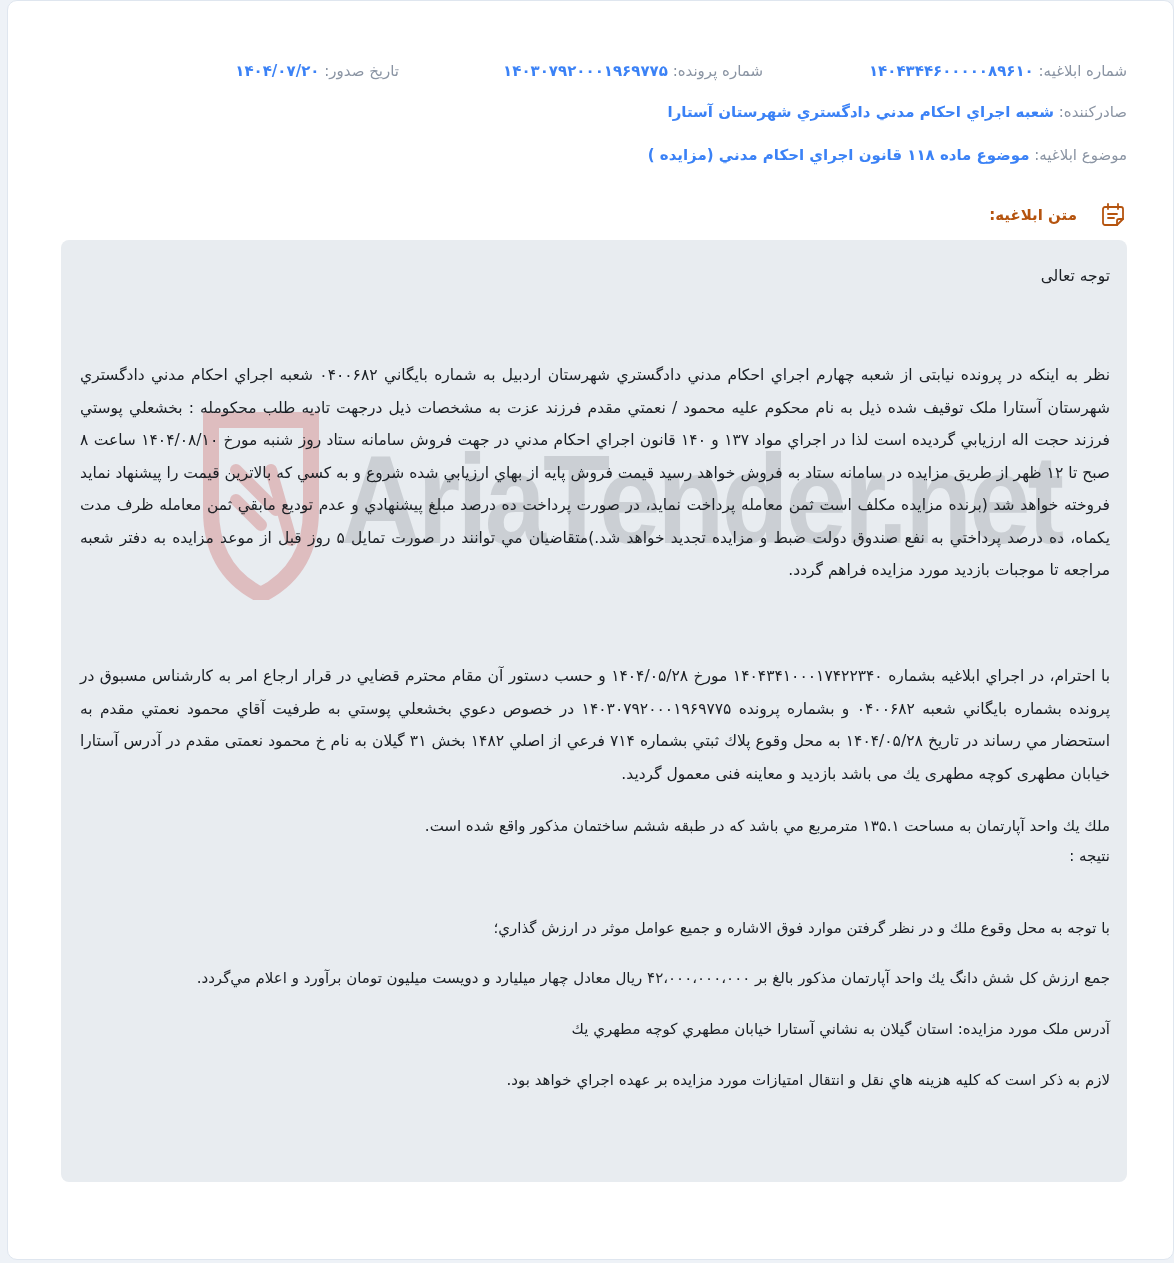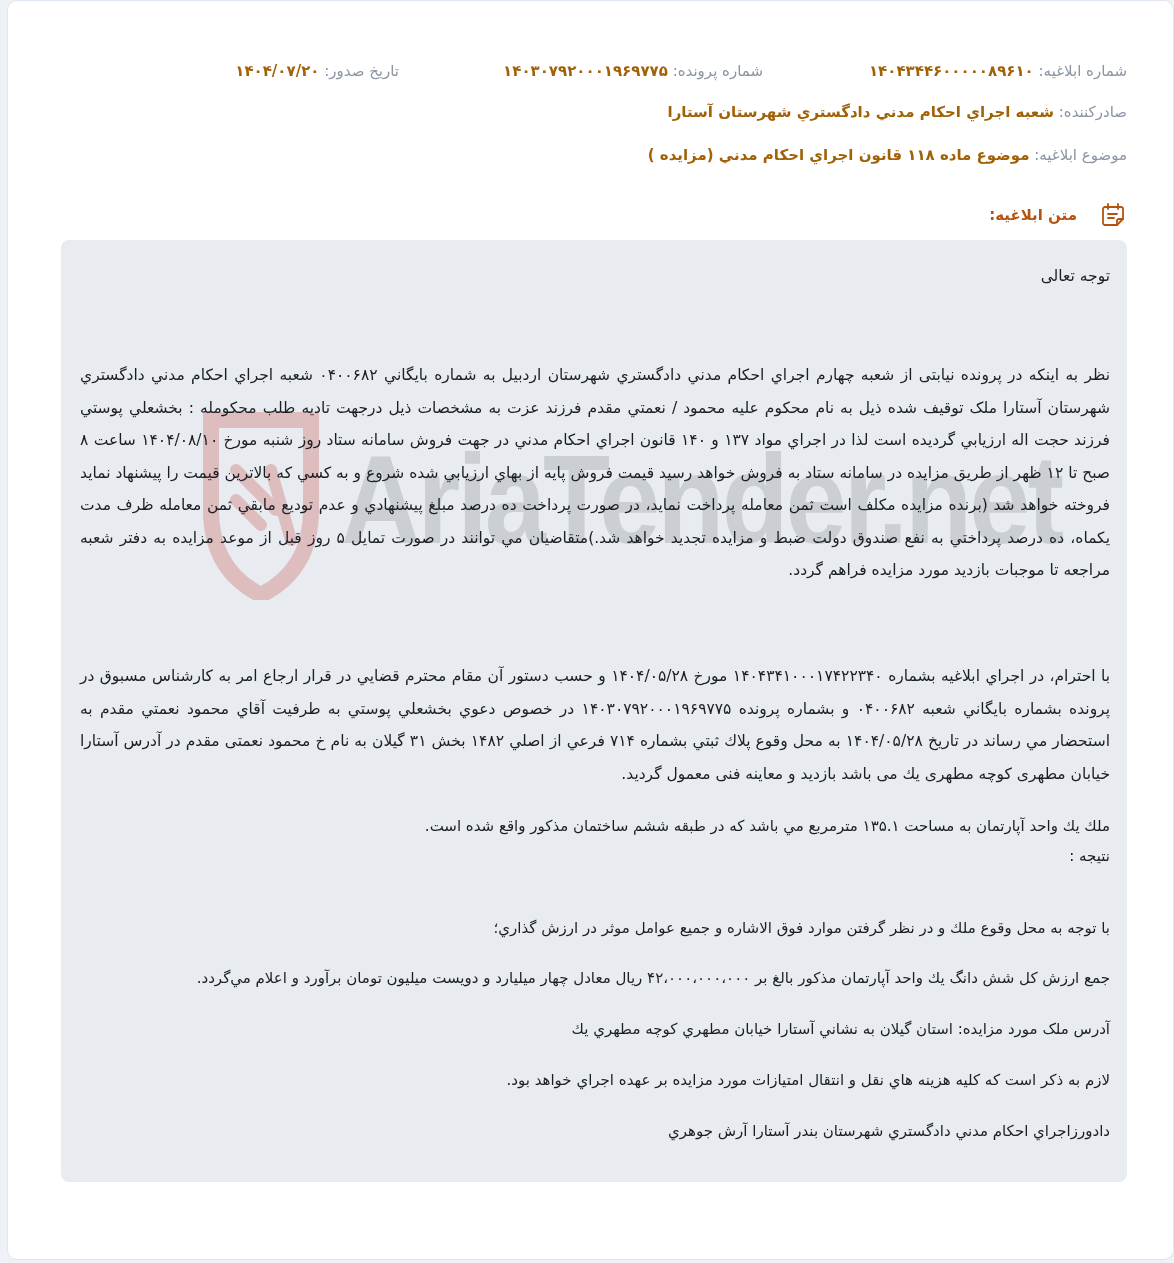--- a/index.html
+++ b/index.html
@@ -31,21 +31,21 @@
       height: 24px;
       font-size: 15px;
       line-height: 24px;
       white-space: nowrap;
       direction: rtl;
     }
     .meta-label {
       color: #8a94a3;
     }
     .meta-value {
-      color: #a16207;
+      color: #3b82f6;
       font-weight: bold;
       letter-spacing: 0.2px;
     }
     .line-row {
       position: absolute;
       right: 46px;
       font-size: 15px;
       line-height: 24px;
       white-space: nowrap;
       direction: rtl;
@@ -193,16 +193,15 @@
     <div class="p narrow" style="top:600px;">نتيجه :</div>
 
     <div class="p narrow" style="top:672px;">با توجه به محل وقوع ملك و در نظر گرفتن موارد فوق الاشاره و جميع عوامل موثر در ارزش گذاري؛</div>
 
     <div class="p narrow" style="top:722px;">جمع ارزش كل شش دانگ يك واحد آپارتمان مذكور بالغ بر ۴۲،۰۰۰،۰۰۰،۰۰۰ ريال معادل چهار ميليارد و دويست ميليون تومان برآورد و اعلام مي‌گردد.</div>
 
     <div class="p narrow" style="top:773px;">آدرس ملک مورد مزایده: استان گيلان به نشاني آستارا خيابان مطهري كوچه مطهري يك</div>
 
     <div class="p narrow" style="top:824px;">لازم به ذكر است كه كليه هزينه هاي نقل و انتقال امتيازات مورد مزايده بر عهده اجراي خواهد بود.</div>
 
-    <div class="p narrow" style="top:875px;">دادورزاجراي احكام مدني دادگستري شهرستان بندر آستارا  آرش جوهري</div>
   </div>
 
 </div>
 
 </body></html>

